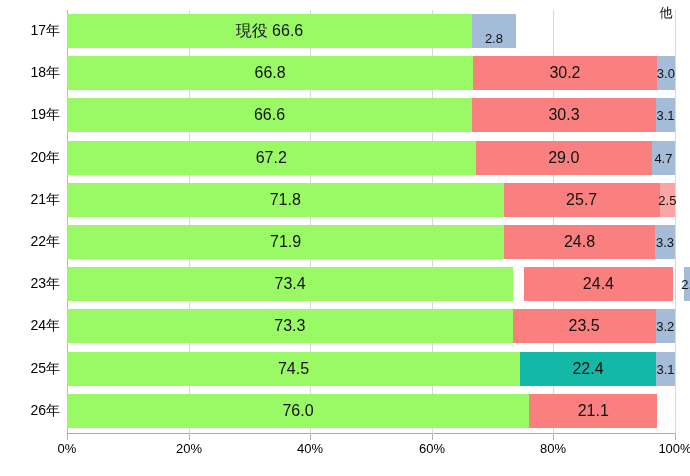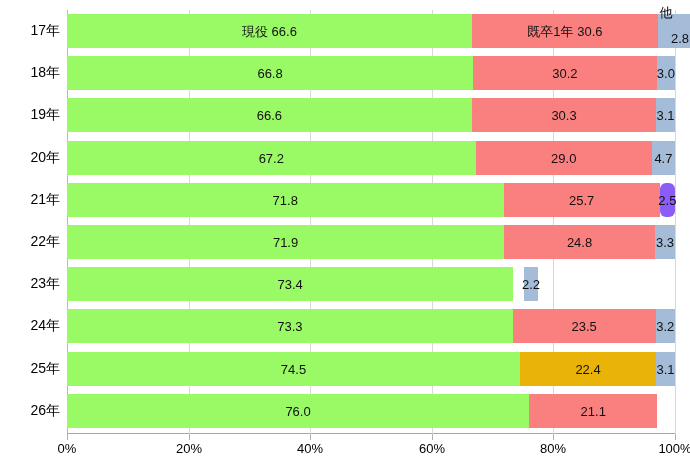--- a/index.html
+++ b/index.html
@@ -55,21 +55,21 @@
   .seg{
     position:relative;
     height:100%;
     display:flex;
     align-items:center;
     justify-content:center;
     box-sizing:border-box;
     overflow:visible;
   }
   .seg-label{
-    font-size:13px;
+    font-size:16px;
     color:#111111;
     white-space:nowrap;
     line-height:1;
   }
   .seg-other .seg-label{
     font-size:13px;
   }
 
   
   .ylabel{
@@ -136,23 +136,20 @@
         <div class="gridline" style="left: 608px;"></div>
       </div>
       <div class="tickmark" style="left: 675px; top: 434px;"></div>
     </div>
 
   <div id="plot-area">
       <div class="bar-row" style="top: 4px;">
         <div class="seg" style="flex: 0 0 404.928px; background: rgb(153, 250, 102);">
           <span class="seg-label">現役 66.6</span>
         </div>
-        <div class="seg" style="flex: 0 0 186.048px; background: rgb(250, 128, 128);">
-          <span class="seg-label">既卒1年 30.6</span>
-        </div>
         <div class="seg seg-other" style="flex: 0 0 17.024px; background: rgb(164, 188, 216); padding-left: 44px;">
           <span class="seg-label" style="position: absolute; left: 50%; transform: translateX(-50%); top: 18px;">2.8</span>
         </div>
       </div>
       <div class="bar-row" style="top: 46px;">
         <div class="seg" style="flex: 0 0 406.144px; background: rgb(153, 250, 102);">
           <span class="seg-label">66.8</span>
         </div>
         <div class="seg" style="flex: 0 0 183.616px; background: rgb(250, 128, 128);">
           <span class="seg-label">30.2</span>
@@ -183,59 +180,62 @@
           <span class="seg-label" style="position: absolute; left: 50%; transform: translate(-50%, -50%); top: 50%;">4.7</span>
         </div>
       </div>
       <div class="bar-row" style="top: 173px;">
         <div class="seg" style="flex: 0 0 436.544px; background: rgb(153, 250, 102);">
           <span class="seg-label">71.8</span>
         </div>
         <div class="seg" style="flex: 0 0 156.256px; background: rgb(250, 128, 128);">
           <span class="seg-label">25.7</span>
         </div>
-        <div class="seg seg-other" style="flex: 0 0 15.2px; background: #8b5cf6; border-radius: 6px;">
+        <div class="seg seg-other" style="flex: 0 0 15.2px; background: #fca5a5;">
           <span class="seg-label" style="position: absolute; left: 50%; transform: translate(-50%, -50%); top: 50%;">2.5</span>
         </div>
       </div>
       <div class="bar-row" style="top: 215px;">
         <div class="seg" style="flex: 0 0 437.152px; background: rgb(153, 250, 102);">
           <span class="seg-label">71.9</span>
         </div>
         <div class="seg" style="flex: 0 0 150.784px; background: rgb(250, 128, 128);">
           <span class="seg-label">24.8</span>
         </div>
         <div class="seg seg-other" style="flex: 0 0 20.064px; background: rgb(164, 188, 216);">
           <span class="seg-label" style="position: absolute; left: 50%; transform: translate(-50%, -50%); top: 50%;">3.3</span>
         </div>
       </div>
       <div class="bar-row" style="top: 257px; gap: 11px;">
         <div class="seg" style="flex: 0 0 446.272px; background: rgb(153, 250, 102);">
           <span class="seg-label">73.4</span>
         </div>
+        <div class="seg" style="flex: 0 0 148.352px; background: rgb(250, 128, 128);">
+          <span class="seg-label">24.4</span>
+        </div>
         <div class="seg seg-other" style="flex: 0 0 13.376px; background: rgb(164, 188, 216);">
           <span class="seg-label" style="position: absolute; left: 50%; transform: translate(-50%, -50%); top: 50%;">2.2</span>
         </div>
       </div>
       <div class="bar-row" style="top: 299px;">
         <div class="seg" style="flex: 0 0 445.664px; background: rgb(153, 250, 102);">
           <span class="seg-label">73.3</span>
         </div>
         <div class="seg" style="flex: 0 0 142.88px; background: rgb(250, 128, 128);">
           <span class="seg-label">23.5</span>
         </div>
         <div class="seg seg-other" style="flex: 0 0 19.456px; background: rgb(164, 188, 216);">
           <span class="seg-label" style="position: absolute; left: 50%; transform: translate(-50%, -50%); top: 50%;">3.2</span>
         </div>
       </div>
       <div class="bar-row" style="top: 342px;">
         <div class="seg" style="flex: 0 0 452.96px; background: rgb(153, 250, 102);">
           <span class="seg-label">74.5</span>
         </div>
-        <div class="seg" style="flex: 0 0 136.192px; background: #eab308;">
+        <div class="seg" style="flex: 0 0 136.192px; background: #14b8a6;">
           <span class="seg-label">22.4</span>
         </div>
         <div class="seg seg-other" style="flex: 0 0 18.848px; background: rgb(164, 188, 216);">
           <span class="seg-label" style="position: absolute; left: 50%; transform: translate(-50%, -50%); top: 50%;">3.1</span>
         </div>
       </div>
       <div class="bar-row" style="top: 384px;">
         <div class="seg" style="flex: 0 0 462.08px; background: rgb(153, 250, 102);">
           <span class="seg-label">76.0</span>
         </div>

